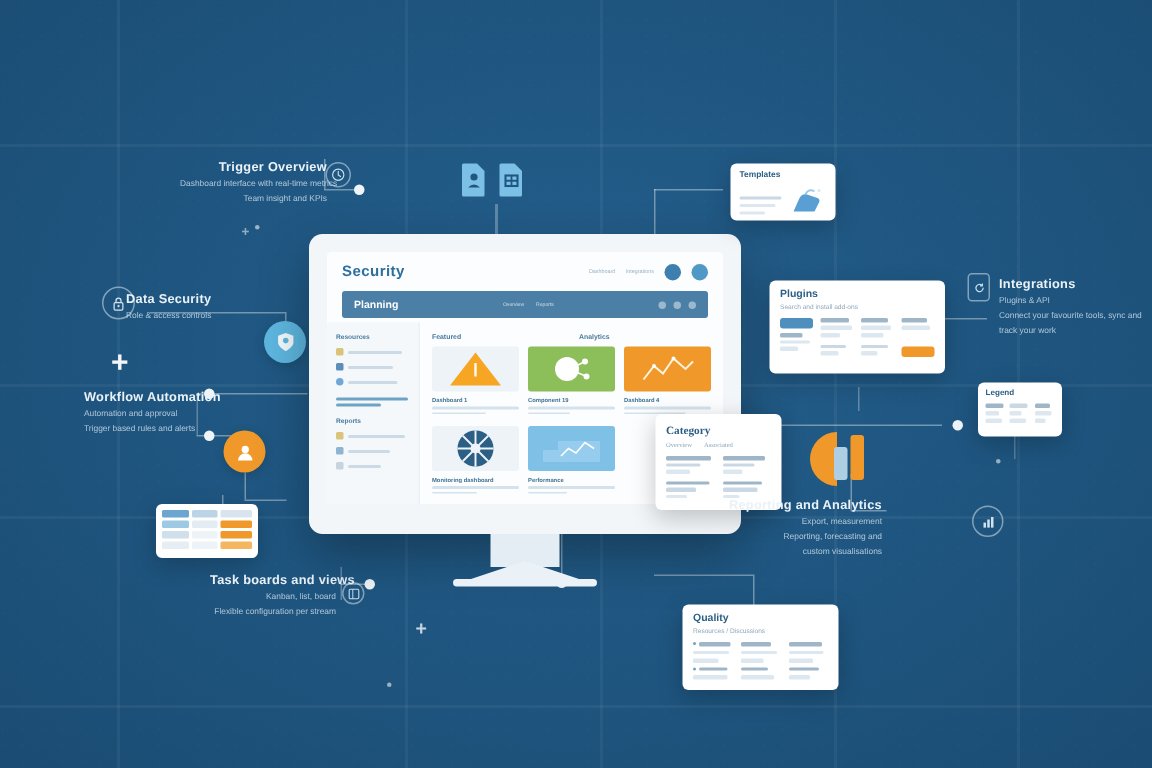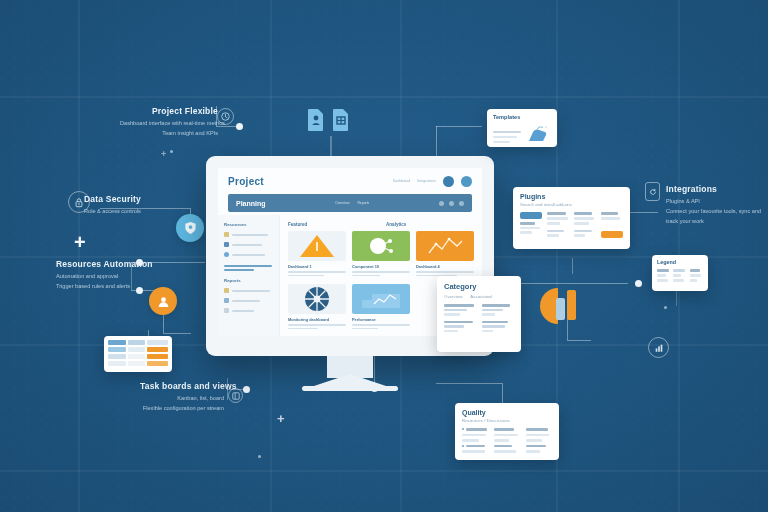--- a/index.html
+++ b/index.html
@@ -169,21 +169,21 @@
     height:30px; background:#eef3f7; border-radius:2px;
     display:flex; align-items:center; justify-content:center; overflow:hidden;
   }
   .mini .mt {
     font-size:3.9px; font-weight:bold; color:#41708f; margin-top:3px;
     filter:blur(.3px);
   }
   .mini .ml { height:1.6px; background:#d6e2eb; border-radius:1px; margin-top:2px; }
 
   
-  #overlay-card { position:absolute; left:437px; top:276px; width:84px; height:76px; }
+  #overlay-card { position:absolute; left:437px; top:276px; width:84px; height:64px;font-family:Liberation Serif, serif; }
 
   .kv { display:flex; gap:5px; }
   .kv > div { flex:1; }
 </style>
 </head>
 <body>
 
 <div id="stage">
 
   <div class="bg-grad"></div>
@@ -257,21 +257,21 @@
     </svg>
     <svg width="20" height="24" viewBox="0 0 20 24">
       <path d="M3 1 h9 l5 5 v16 a1 1 0 0 1 -1 1 H3 a1 1 0 0 1 -1 -1 V2 a1 1 0 0 1 1 -1 z" fill="#7cc0e6"></path>
       <rect x="6" y="9" width="8" height="7" fill="none" stroke="#1f5782" stroke-width="1.4"></rect>
       <line x1="6" y1="12.5" x2="14" y2="12.5" stroke="#1f5782" stroke-width="1.2"></line>
       <line x1="10" y1="9" x2="10" y2="16" stroke="#1f5782" stroke-width="1.2"></line>
     </svg>
   </div>
 
   <div class="callout right" style="left:120px; top:106px; width:98px;">
-    <div class="ttl">Project Flexible</div>
+    <div class="ttl">Trigger Overview</div>
     <div class="sub">Dashboard interface with real-time metrics</div>
     <div class="sub">Team insight and KPIs</div>
   </div>
   <div class="badge outline" style="left:217px; top:108px; width:17px; height:17px;">
     <svg width="9" height="9" viewBox="0 0 12 12">
       <circle cx="6" cy="6" r="5" fill="none" stroke="#cfe2ee" stroke-width="1"></circle>
       <path d="M6 3 v3.2 l2 1.4" fill="none" stroke="#cfe2ee" stroke-width="1" stroke-linecap="round"></path>
     </svg>
   </div>
 
@@ -288,21 +288,21 @@
   </div>
 
   <div class="badge fill-cyan" style="left:176px; top:214px; width:28px; height:28px;">
     <svg width="13" height="14" viewBox="0 0 14 15">
       <path d="M7 1 L12.5 3 v5 C12.5 11 7 14 7 14 S1.5 11 1.5 8 V3 z" fill="#ffffff" opacity=".92"></path>
       <circle cx="7" cy="6.5" r="2" fill="#5eb7e0"></circle>
     </svg>
   </div>
 
   <div class="callout" style="left:56px; top:259px; width:120px;">
-    <div class="ttl">Resources Automation</div>
+    <div class="ttl">Workflow Automation</div>
     <div class="sub">Automation and approval</div>
     <div class="sub">Trigger based rules and alerts</div>
   </div>
 
   <div class="badge fill-orange" style="left:149px; top:287px; width:28px; height:28px;">
     <svg width="13" height="13" viewBox="0 0 14 14">
       <circle cx="7" cy="5" r="2.6" fill="#ffffff"></circle>
       <path d="M1.8 13 a5.2 5.2 0 0 1 10.4 0 z" fill="#ffffff"></path>
     </svg>
   </div>
@@ -340,21 +340,21 @@
       <rect x="1" y="1" width="8" height="8" rx="1" fill="none" stroke="#cfe2ee" stroke-width=".9"></rect>
       <line x1="4" y1="1" x2="4" y2="9" stroke="#cfe2ee" stroke-width=".8"></line>
     </svg>
   </div>
 
   <div id="monitor">
     <div class="bezel"></div>
     <div class="screen">
 
       <div class="s-top">
-        <div class="logo">Project</div>
+        <div class="logo">Security</div>
         <div class="topnav">
           <span class="ti">Dashboard</span>
           <span class="ti">Integrations</span>
           <span class="av"></span>
           <span class="av b2"></span>
         </div>
       </div>
 
       <div class="s-bar">
         <span class="bt">Planning</span>
@@ -622,20 +622,26 @@
 
   <div style="position:absolute; left:536px; top:284px; width:56px; height:44px;">
     <svg width="56" height="44" viewBox="0 0 56 44">
       <path d="M22 4 A18 18 0 1 0 22 40 z" fill="#f0992a"></path>
       <path d="M23 3 A19 19 0 0 1 23 41 z" fill="#f0992a" opacity=".0"></path>
       <rect x="20" y="14" width="9" height="22" rx="2" fill="#aecfe3"></rect>
       <rect x="31" y="6" width="9" height="30" rx="2" fill="#f0992a"></rect>
     </svg>
   </div>
 
+  <div class="callout right" style="left:480px; top:331px; width:108px;">
+    <div class="ttl">Reporting and Analytics</div>
+    <div class="sub">Export, measurement</div>
+    <div class="sub">Reporting, forecasting and</div>
+    <div class="sub">custom visualisations</div>
+  </div>
   <div class="badge outline" style="left:648px; top:337px; width:21px; height:21px;">
     <svg width="10" height="10" viewBox="0 0 12 12">
       <rect x="2" y="6.5" width="2" height="4" fill="#cfe2ee"></rect>
       <rect x="5" y="4" width="2" height="6.5" fill="#cfe2ee"></rect>
       <rect x="8" y="2" width="2" height="8.5" fill="#cfe2ee"></rect>
     </svg>
   </div>
 
 
   <div class="card" style="left:455px; top:403px; width:104px; height:57px; padding:6px 7px;">

